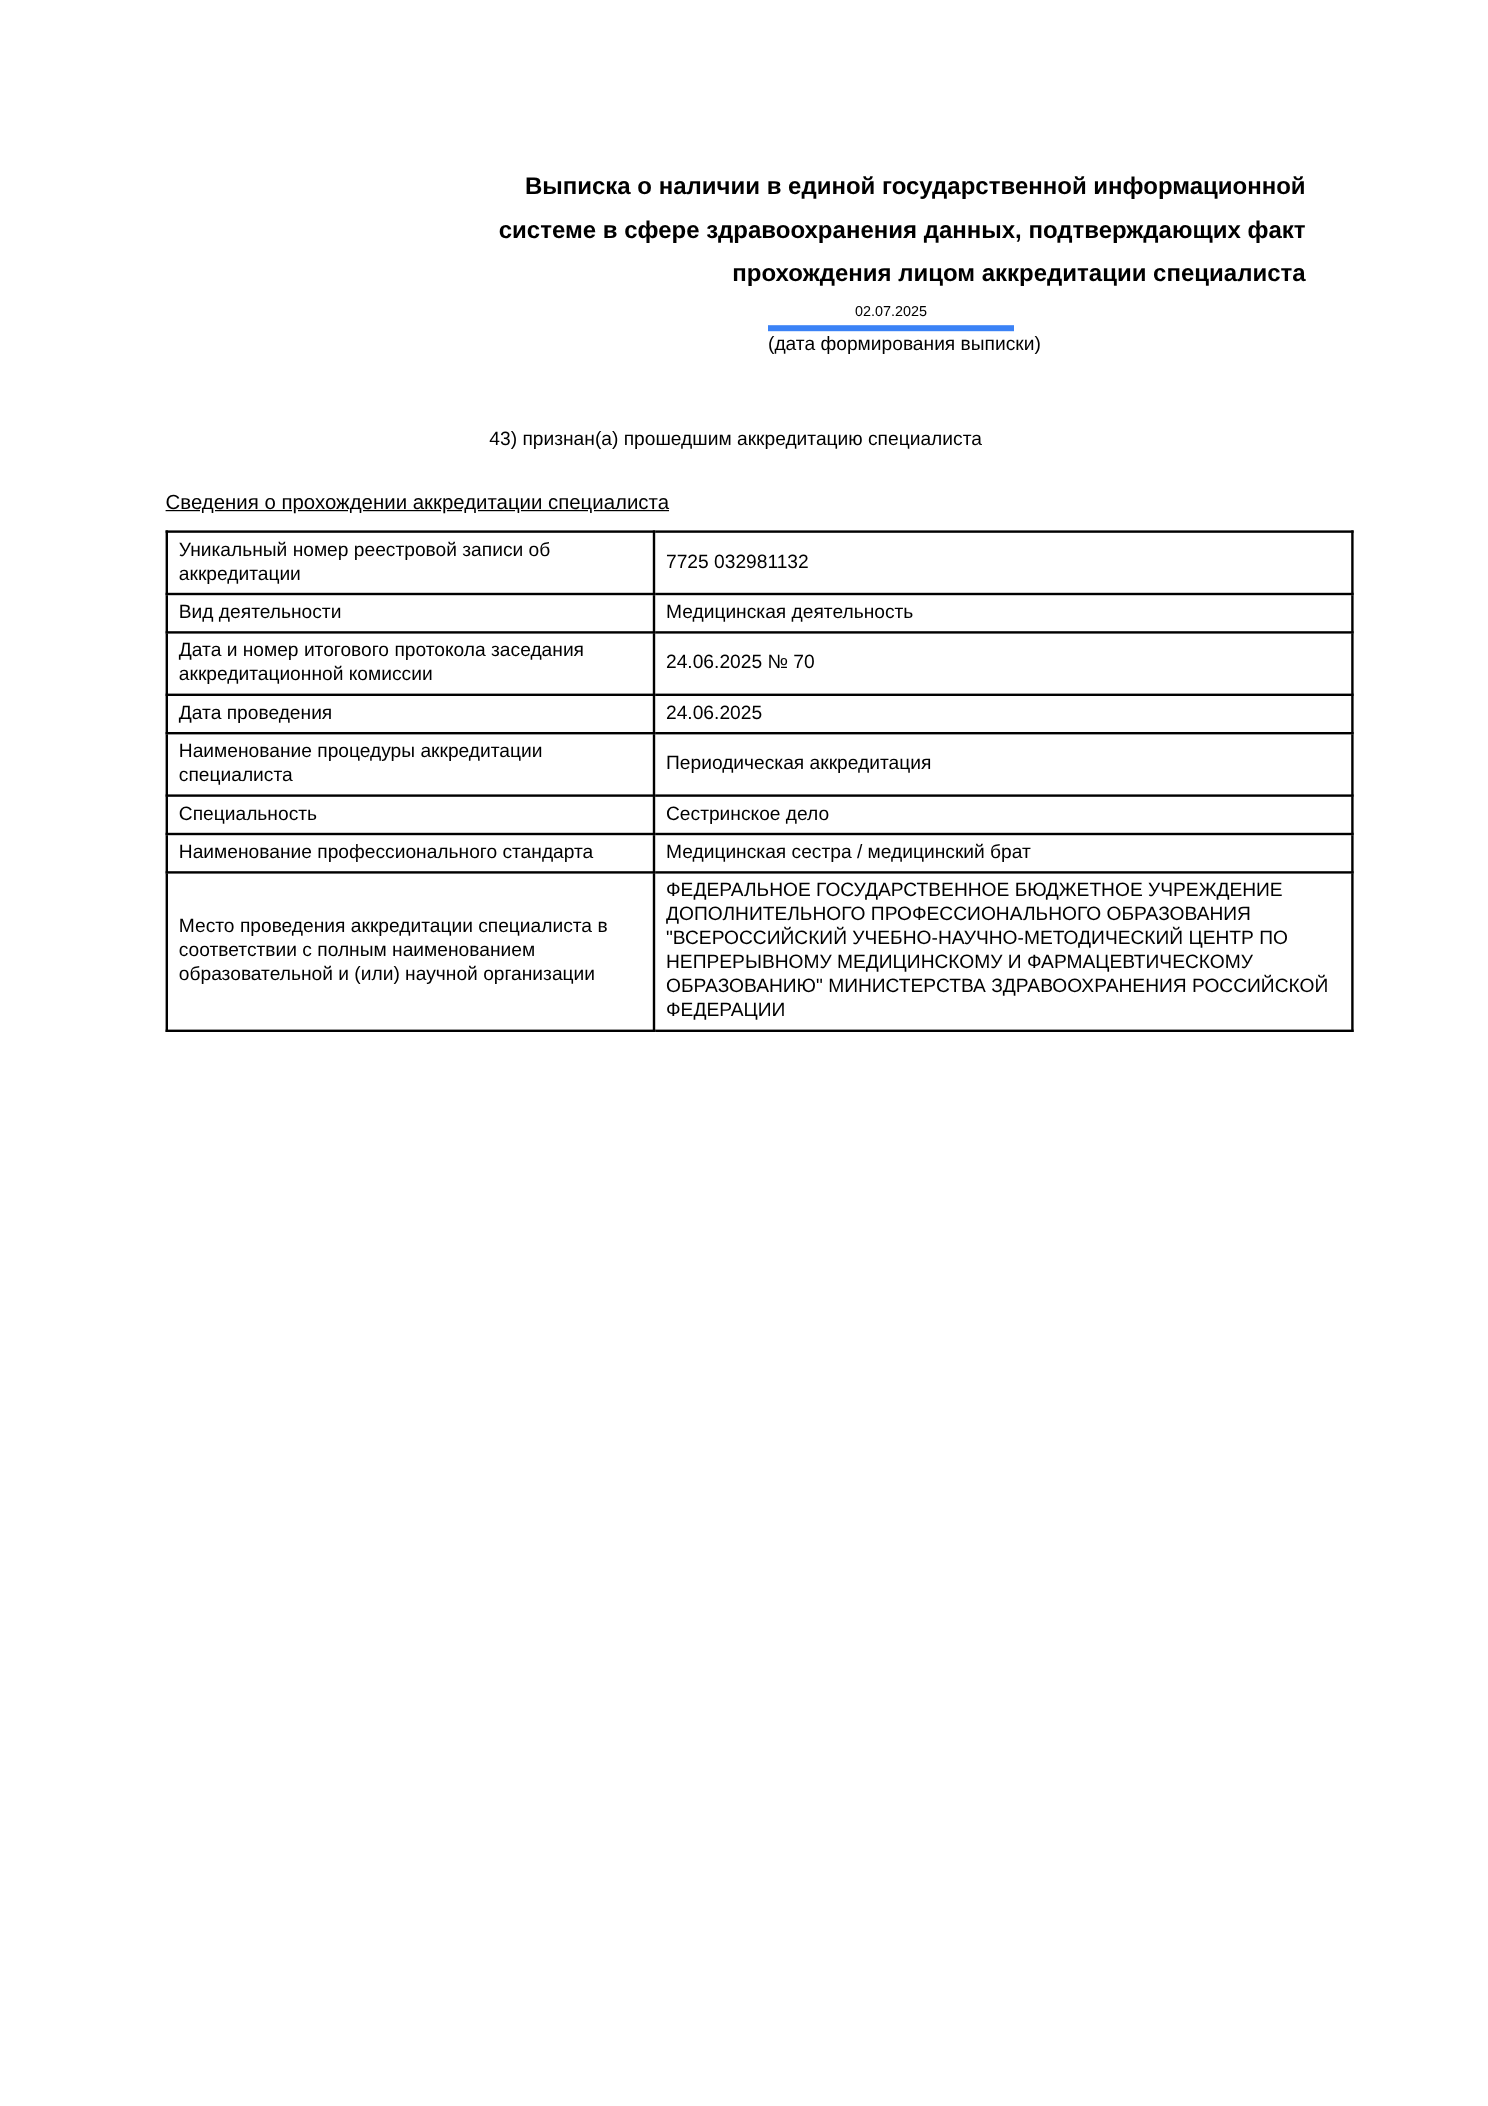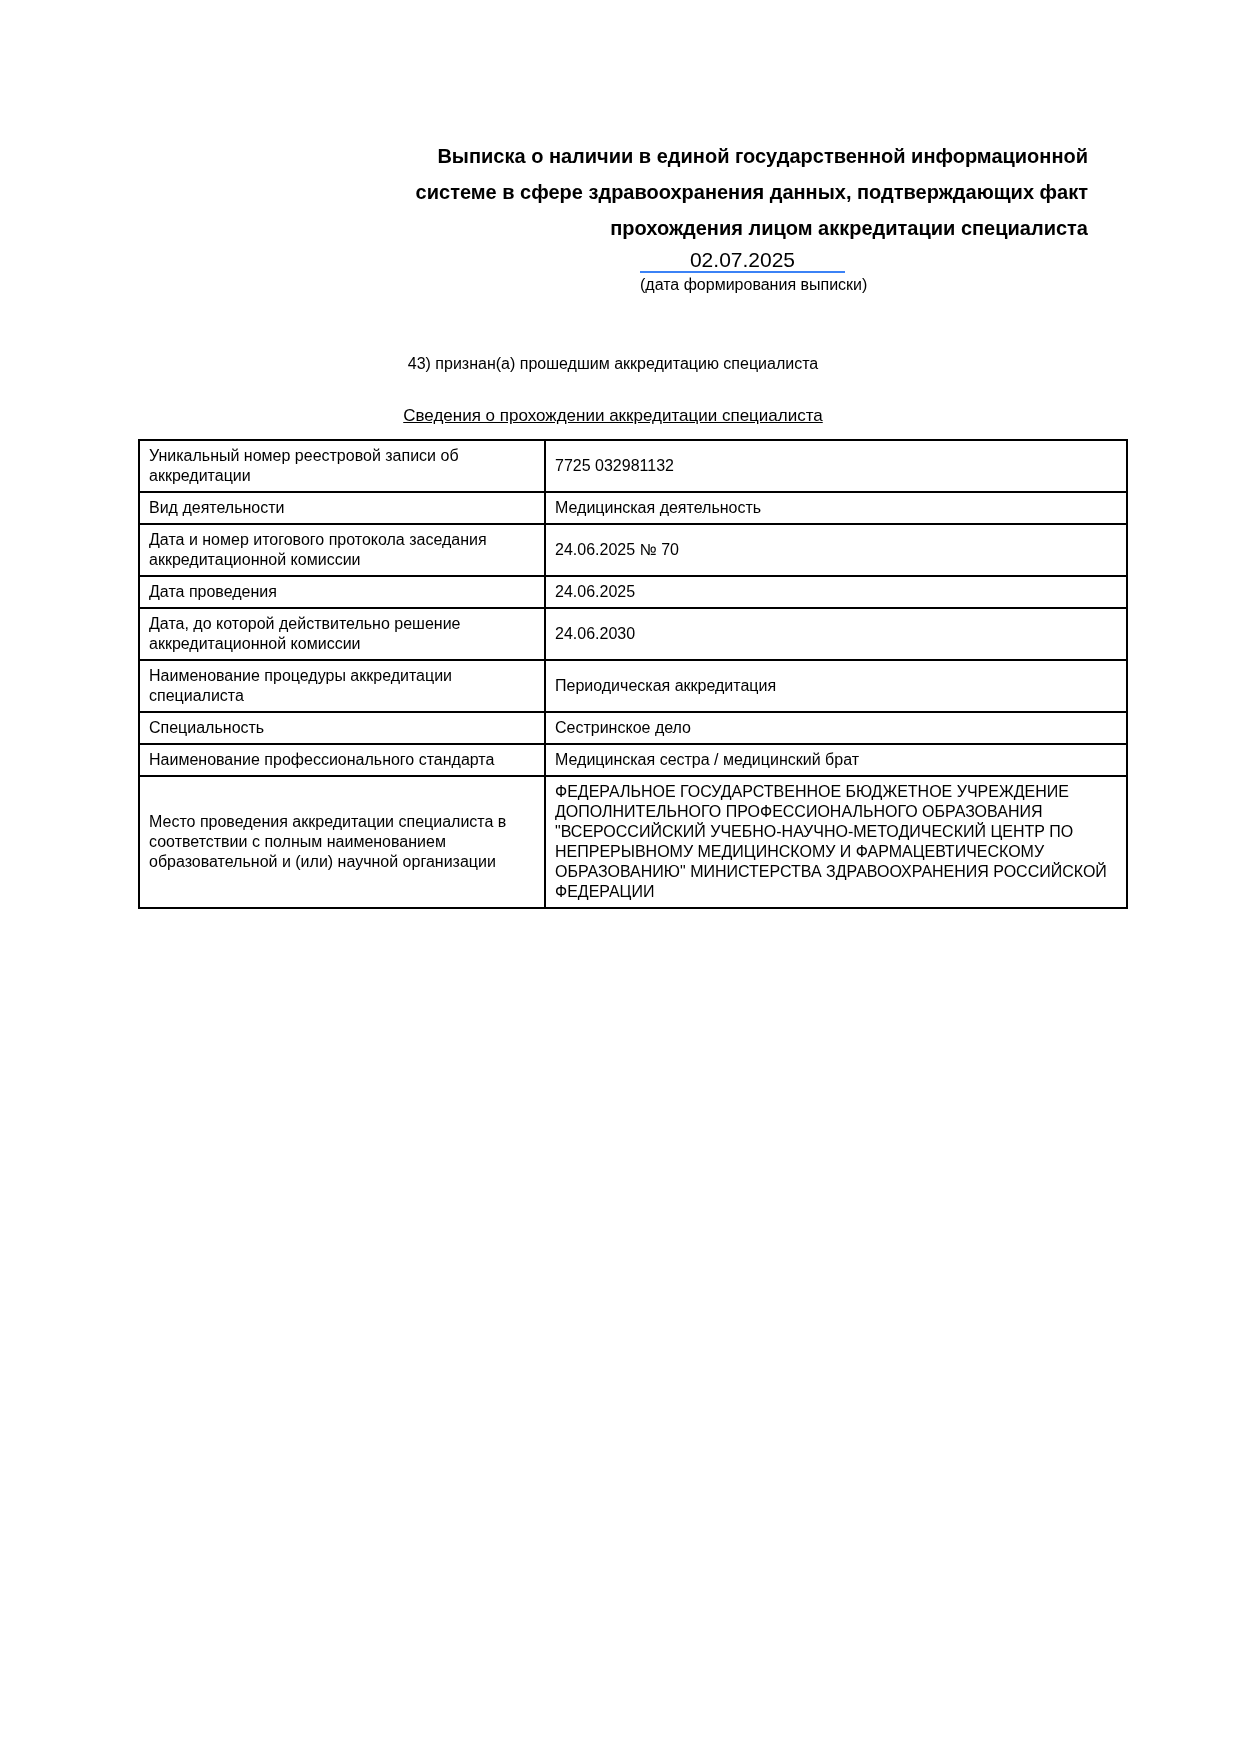--- a/index.html
+++ b/index.html
@@ -29,23 +29,23 @@
     text-align: right;
   }
   .doc-title .tline { display: block; }
 
   .date-block {
     width: 205px;
     margin: 4px 243px 0 auto;
     text-align: center;
   }
   .date-value {
-    font-size: 21px;
+    font-size: 12px;
     line-height: 19px;
-    border-bottom: 2px solid #3b82f6;
+    border-bottom: 5px solid #3b82f6;
     padding-bottom: 2px;
   }
   .date-caption {
     font-size: 16px;
     line-height: 19px;
     margin-top: 2px;
     white-space: nowrap;
   }
 
   .intro {
@@ -53,21 +53,20 @@
     font-size: 16px;
     line-height: 23px;
     text-align: center;
   }
   .intro .pline { display: block; }
 
   .subtitle {
     margin-top: 31px;
     font-size: 17px;
     line-height: 20px;
-    text-align: center;
     text-decoration: underline;
   }
   .record-heading {
     margin-top: 20px;
     font-size: 18px;
     line-height: 22px;
     font-weight: bold;
     text-align: center;
   }
 
@@ -123,24 +122,20 @@
       </tr>
       <tr>
         <td class="lbl">Дата и номер итогового протокола заседания аккредитационной комиссии</td>
         <td class="val">24.06.2025 № 70</td>
       </tr>
       <tr>
         <td class="lbl">Дата проведения</td>
         <td class="val">24.06.2025</td>
       </tr>
       <tr>
-        <td class="lbl">Дата, до которой действительно решение аккредитационной комиссии</td>
-        <td class="val">24.06.2030</td>
-      </tr>
-      <tr>
         <td class="lbl">Наименование процедуры аккредитации специалиста</td>
         <td class="val">Периодическая аккредитация</td>
       </tr>
       <tr>
         <td class="lbl">Специальность</td>
         <td class="val">Сестринское дело</td>
       </tr>
       <tr>
         <td class="lbl">Наименование профессионального стандарта</td>
         <td class="val">Медицинская сестра / медицинский брат</td>

